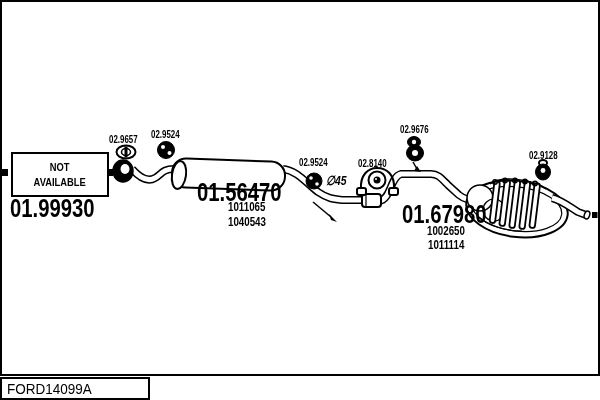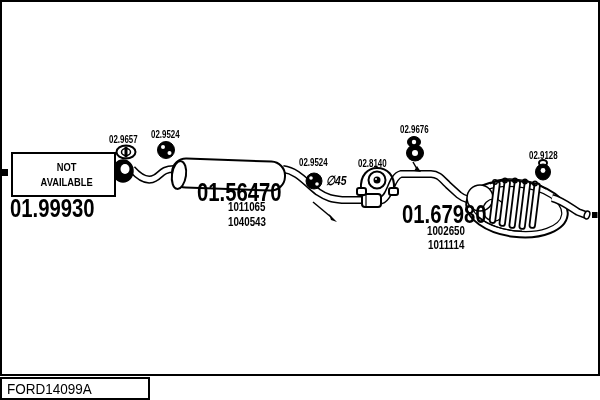--- a/index.html
+++ b/index.html
@@ -16,21 +16,21 @@
     border:2px solid #000; background:#fff;
   }
   .code-text {
     position:absolute; left:7px; top:380px; font-size:15px; font-weight:normal;
     transform:scaleX(.9); transform-origin:0 0; white-space:nowrap;
   }
   svg.art { position:absolute; left:0; top:0; }
   .na-box {
     position:absolute; left:11px; top:152px; width:94px; height:41px;
     border:2px solid #000; background:#fff; display:flex; flex-direction:column;
-    align-items:center; justify-content:center; text-align:center;padding-left:7px;
+    align-items:center; justify-content:center; text-align:center;
   }
   .na-box div { font-size:11px; font-weight:bold; line-height:1.35;
     transform:scaleX(.85); white-space:nowrap; }
   .num-lg {
     position:absolute; font-size:26px; font-weight:bold; white-space:nowrap;
     transform:scaleX(.78); transform-origin:0 0; line-height:1.1;
   }
   .lbl-sm {
     position:absolute; font-size:11px; font-weight:bold; white-space:nowrap;
     transform:scaleX(.72); transform-origin:0 0; line-height:1.2;

